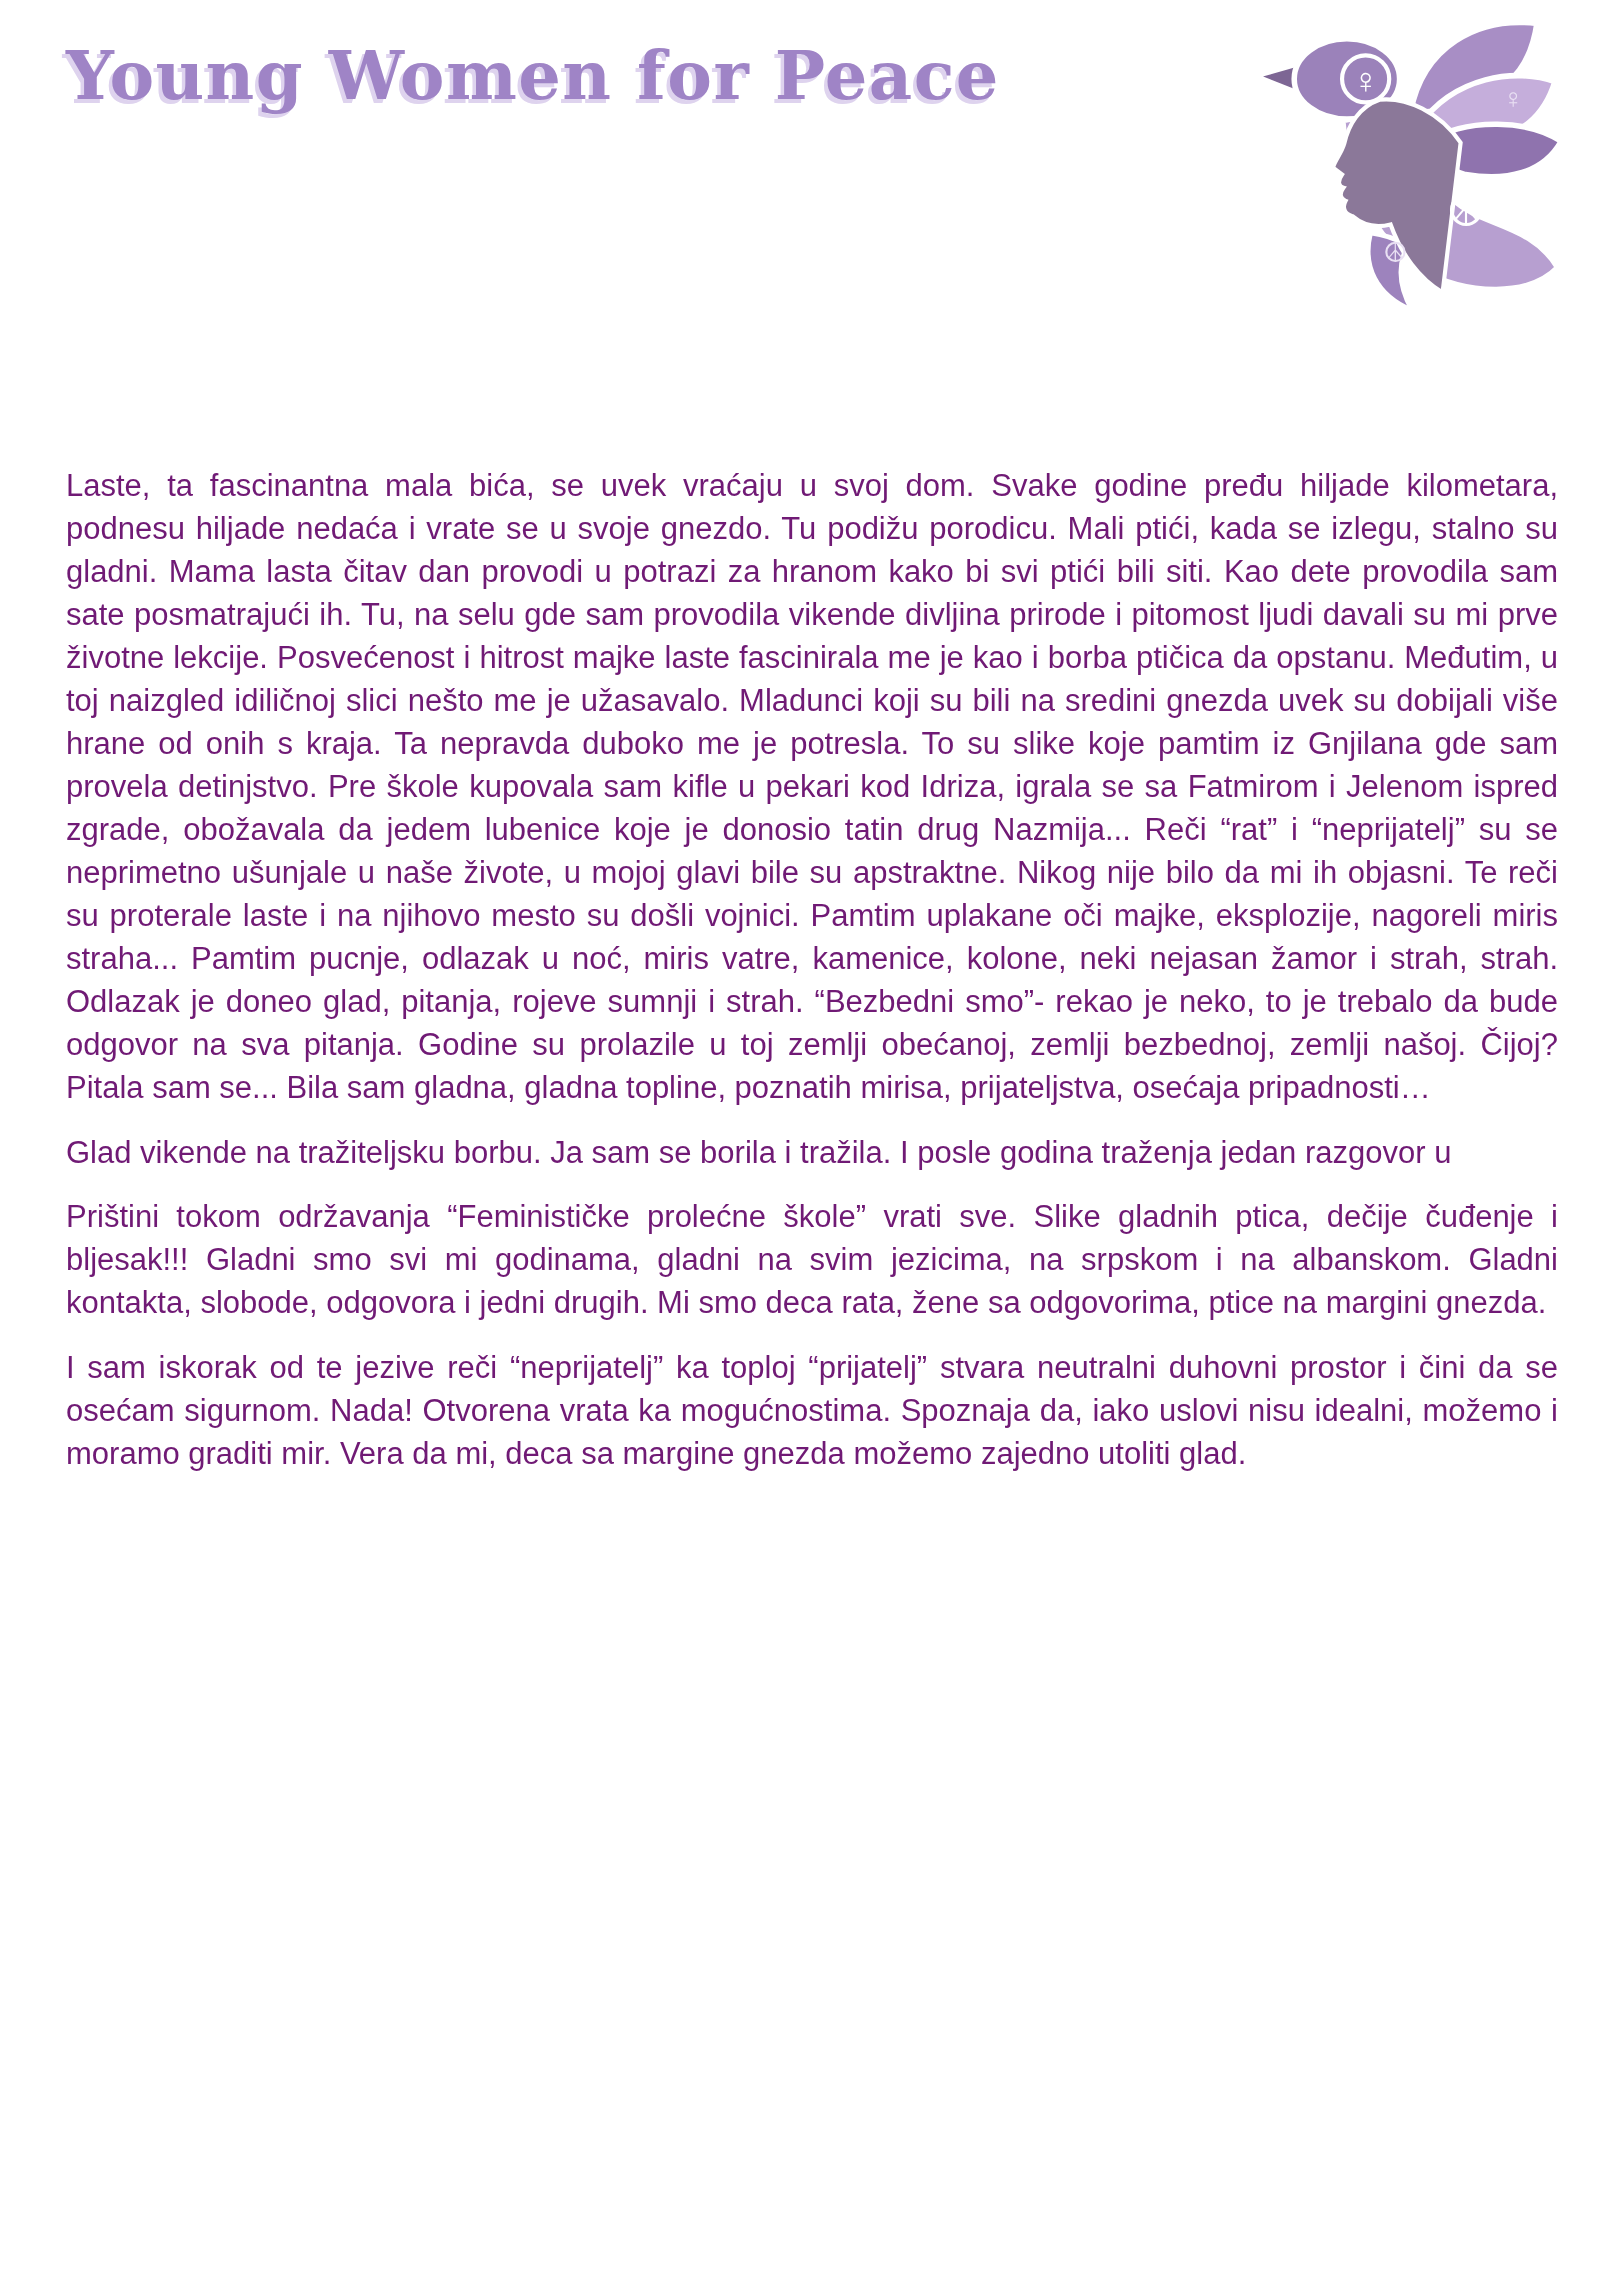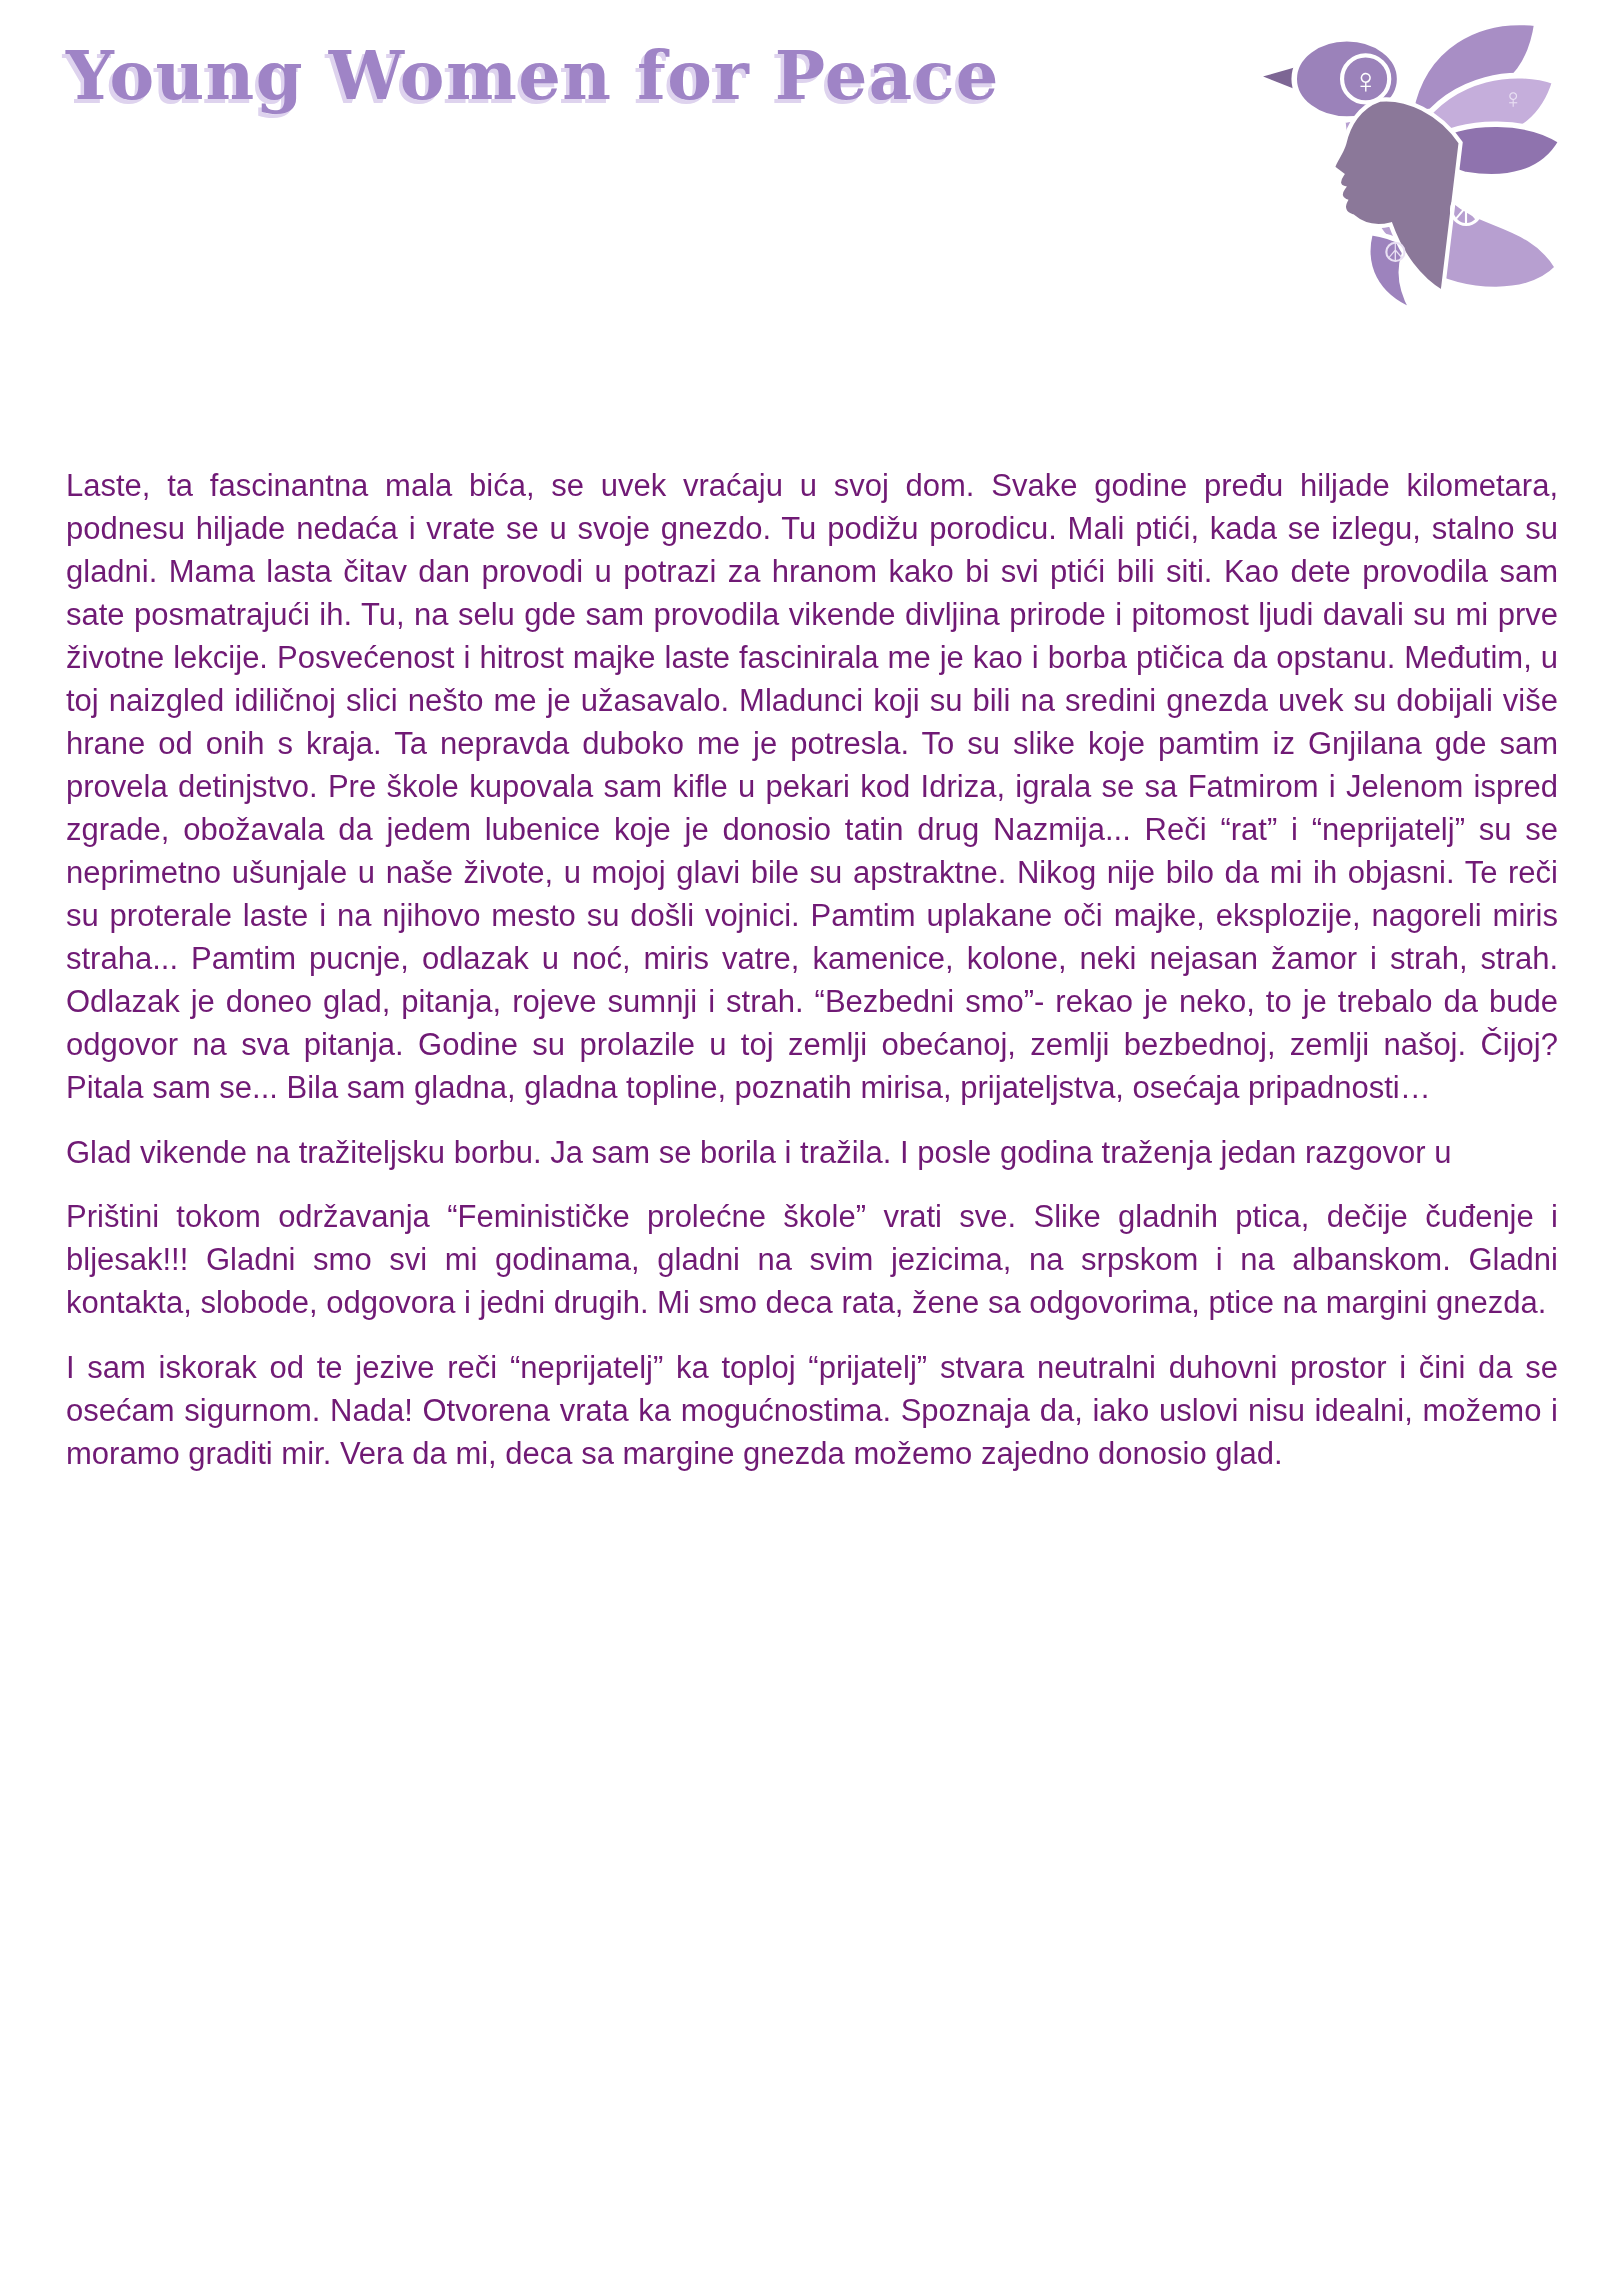--- a/index.html
+++ b/index.html
@@ -105,19 +105,19 @@
     <text x="300" y="430" text-anchor="middle" font-size="44" fill="#ffffff">♀</text>
     <text x="228" y="372" text-anchor="middle" font-size="40" fill="#e9e0f3">☮</text>
     <text x="398" y="150" text-anchor="middle" font-size="40" fill="#e9e0f3">♀</text>
   </svg>
 
 
   <div class="article-body">
     <p>Laste, ta fascinantna mala bića, se uvek vraćaju u svoj dom. Svake godine pređu hiljade kilometara, podnesu hiljade nedaća i vrate se u svoje gnezdo. Tu podižu porodicu. Mali ptići, kada se izlegu, stalno su gladni. Mama lasta čitav dan provodi u potrazi za hranom kako bi svi ptići bili siti. Kao dete provodila sam sate posmatrajući ih. Tu, na selu gde sam provodila vikende divljina prirode i pitomost ljudi davali su mi prve životne lekcije. Posvećenost i hitrost majke laste fascinirala me je kao i borba ptičica da opstanu. Međutim, u toj naizgled idiličnoj slici nešto me je užasavalo. Mladunci koji su bili na sredini gnezda uvek su dobijali više hrane od onih s kraja. Ta nepravda duboko me je potresla. To su slike koje pamtim iz Gnjilana gde sam provela detinjstvo. Pre škole kupovala sam kifle u pekari kod Idriza, igrala se sa Fatmirom i Jelenom ispred zgrade, obožavala da jedem lubenice koje je donosio tatin drug Nazmija... Reči “rat” i “neprijatelj” su se neprimetno ušunjale u naše živote, u mojoj glavi bile su apstraktne. Nikog nije bilo da mi ih objasni. Te reči su proterale laste i na njihovo mesto su došli vojnici. Pamtim uplakane oči majke, eksplozije, nagoreli miris straha... Pamtim pucnje, odlazak u noć, miris vatre, kamenice, kolone, neki nejasan žamor i strah, strah. Odlazak je doneo glad, pitanja, rojeve sumnji i strah. “Bezbedni smo”- rekao je neko, to je trebalo da bude odgovor na sva pitanja. Godine su prolazile u toj zemlji obećanoj, zemlji bezbednoj, zemlji našoj. Čijoj? Pitala sam se... Bila sam gladna, gladna topline, poznatih mirisa, prijateljstva, osećaja pripadnosti…</p>
     <p>Glad vikende na tražiteljsku borbu. Ja sam se borila i tražila. I posle godina traženja jedan razgovor u</p>
     <p>Prištini tokom održavanja “Feminističke prolećne škole” vrati sve. Slike gladnih ptica, dečije čuđenje i bljesak!!! Gladni smo svi mi godinama, gladni na svim jezicima, na srpskom i na albanskom. Gladni kontakta, slobode, odgovora i jedni drugih. Mi smo deca rata, žene sa odgovorima, ptice na margini gnezda.</p>
-    <p>I sam iskorak od te jezive reči “neprijatelj” ka toploj “prijatelj” stvara neutralni duhovni prostor i čini da se osećam sigurnom. Nada! Otvorena vrata ka mogućnostima. Spoznaja da, iako uslovi nisu idealni, možemo i moramo graditi mir. Vera da mi, deca sa margine gnezda možemo zajedno donosio glad.</p>
+    <p>I sam iskorak od te jezive reči “neprijatelj” ka toploj “prijatelj” stvara neutralni duhovni prostor i čini da se osećam sigurnom. Nada! Otvorena vrata ka mogućnostima. Spoznaja da, iako uslovi nisu idealni, možemo i moramo graditi mir. Vera da mi, deca sa margine gnezda možemo zajedno utoliti glad.</p>
   </div>
 
   <div class="signature">S.A.</div>
 
 </div>
 
 
 </body></html>

